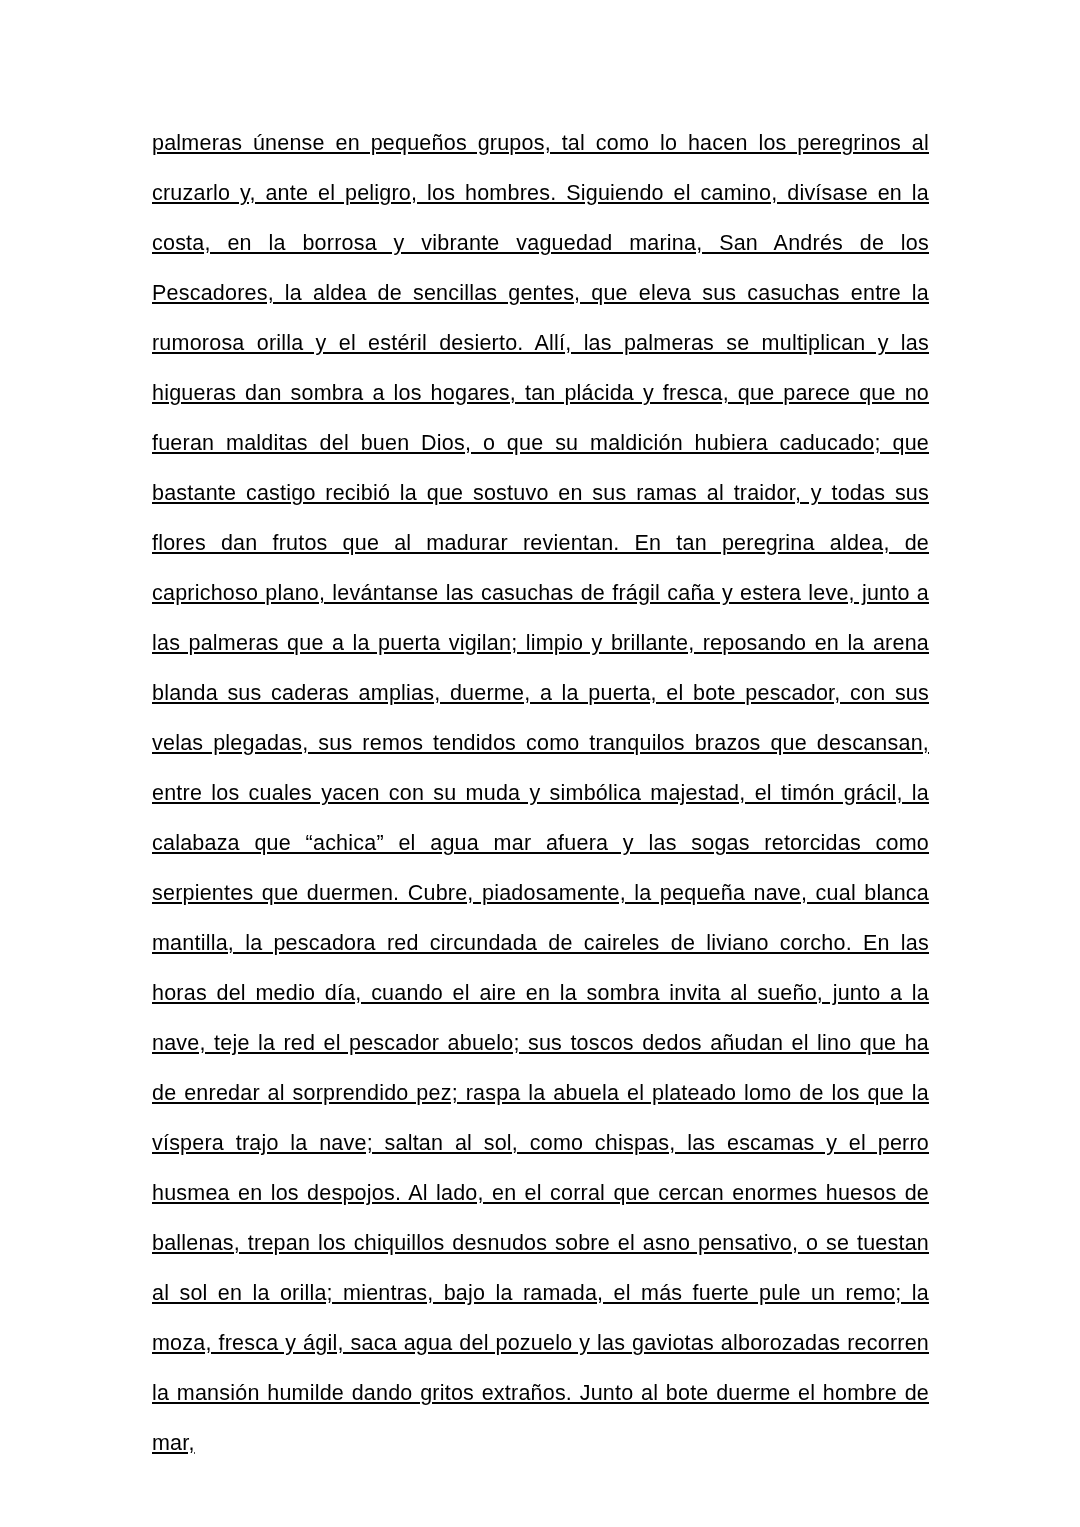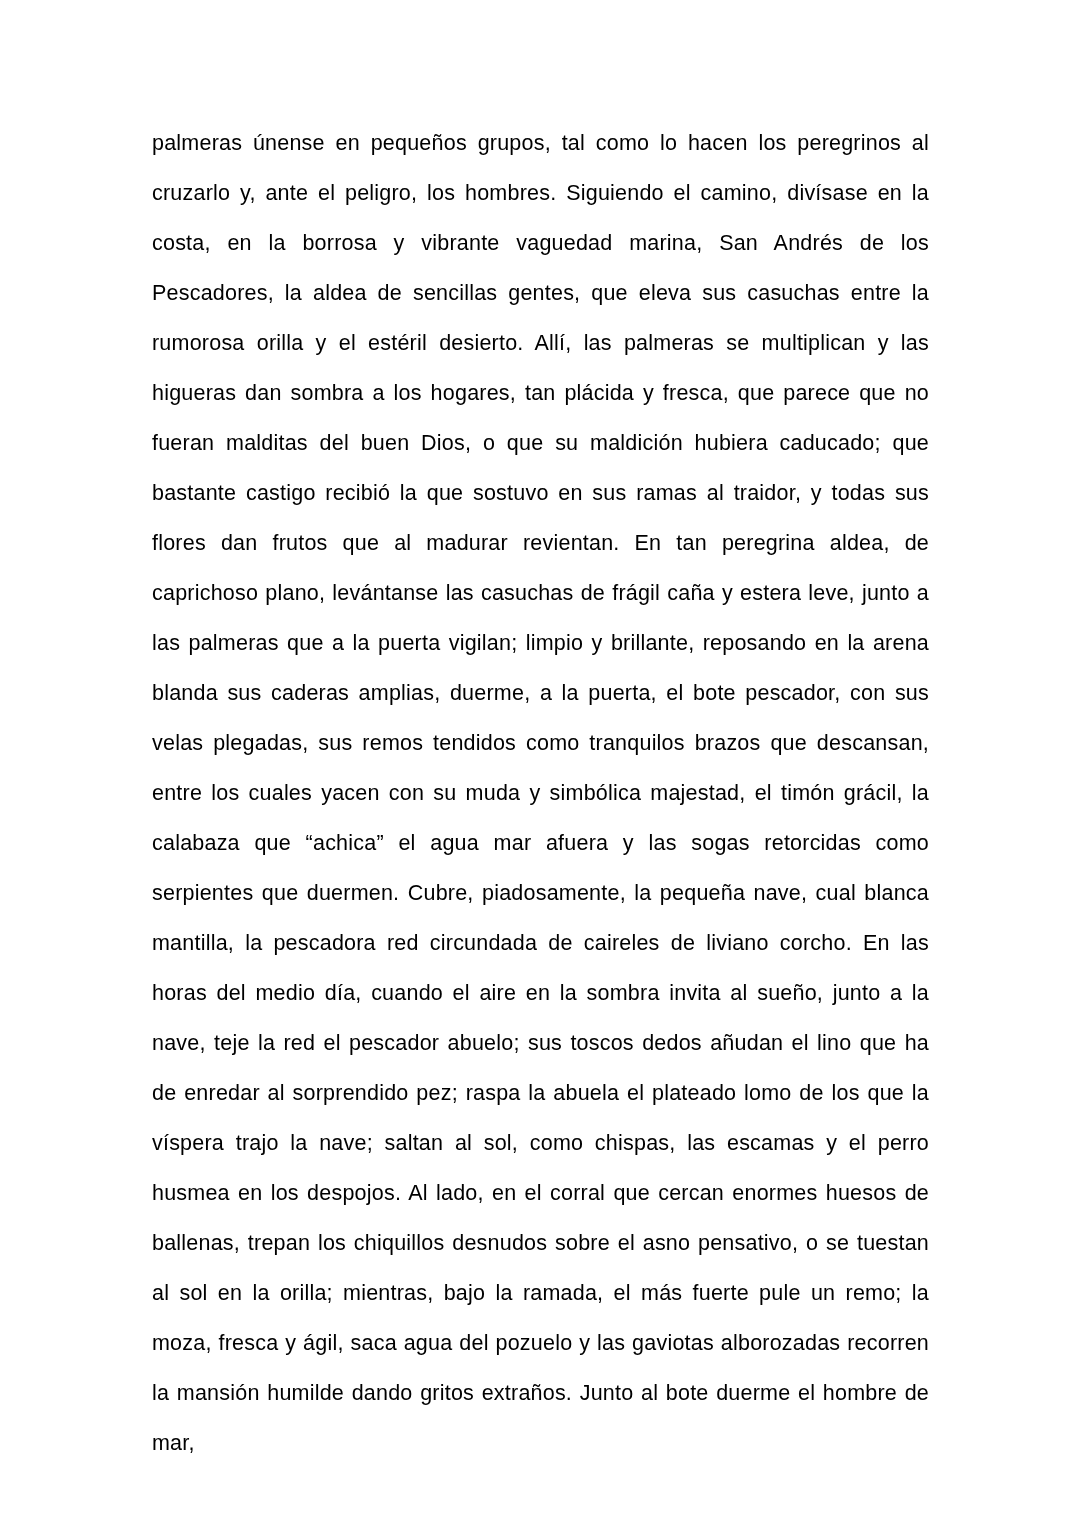--- a/index.html
+++ b/index.html
@@ -28,20 +28,21 @@
   }
   .para {
     margin: 0;
     font-size: 21.5px;
     line-height: 50px;
     text-align: justify;
     text-justify: inter-word;
     letter-spacing: 0.01em;
     word-spacing: 0.01em;
     hyphens: none;
+    text-decoration: underline;
     -webkit-hyphens: none;
   }
   
   .para::after {
     content: "";
     display: inline-block;
     width: 100%;
   }
 </style>
 </head>

